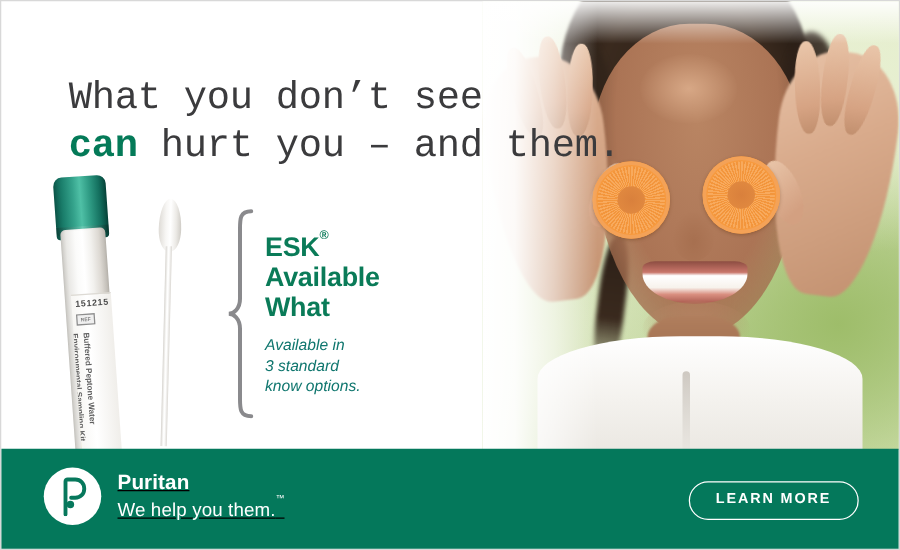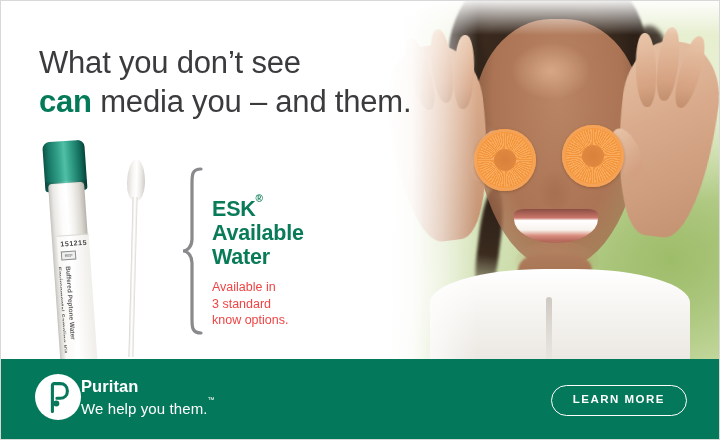--- a/index.html
+++ b/index.html
@@ -205,27 +205,28 @@
     left: 0; top: 0;
     width: 100%; height: 34px;
     background: linear-gradient(180deg, rgba(255,255,255,0.92) 0%, rgba(255,255,255,0) 100%);
   }
 
   
   .headline {
     position: absolute;
     left: 38px;
     top: 42px;
-    margin: 0;
+    margin: 16px;
     font-size: 31px;
     line-height: 39px;
     font-weight: 300;
     color: #3b3b3d;
     letter-spacing: -0.2px;
     white-space: nowrap;
+    font-family: Liberation Mono, monospace;
   }
   .headline .accent {
     color: #047a58;
     font-weight: 700;
   }
 
   
   .product { position: absolute; left: 0; top: 0; width: 180px; height: 360px; }
 
   .tube {
@@ -330,53 +331,56 @@
   }
 
   
   .brace {
     position: absolute;
     left: 180px;
     top: 166px;
     width: 22px;
     height: 168px;
   }
-  .esk-block { position: absolute; left: 211px; top: 192px; width: 150px; }
+  .esk-block { position: absolute; left: 211px; top: 182px; width: 150px; }
   .esk-title {
     margin: 0;
     font-size: 21.5px;
     line-height: 24px;
     font-weight: 700;
     color: #0a7b58;
     letter-spacing: -0.2px;
   }
   .esk-title sup { font-size: 10px; top: -0.65em; position: relative; }
   .esk-sub {
     margin: 10px 0 0 0;
     font-size: 12.5px;
     line-height: 16.5px;
-    color: #ef4444;
+    color: #0f766e;
     font-weight: 400;
+    font-style: italic;
   }
 
   
   .footer {
     position: absolute;
     left: 0;
     top: 358px;
     width: 100%;
     height: 81px;
     background: #04785b;
   }
   .logo-lockup {
     position: absolute;
     left: 34px;
     top: 15px;
     display: flex;
     align-items: center;
+    gap: 13px;
+    text-decoration: underline;
   }
   .logo-mark {
     width: 46px;
     height: 46px;
     border-radius: 50%;
     background: #ffffff;
     display: flex;
     align-items: center;
     justify-content: center;
     flex: none;
@@ -449,21 +453,21 @@
     </div>
     <div class="carrot carrot-r">
       <div class="carrot-core"></div>
     </div>
     <div class="photo-fade-left"></div>
     <div class="photo-fade-top"></div>
   </div>
 
   <h1 class="headline">
     <span>What you don’t see</span><br>
-    <span class="accent">can</span><span> media you – and them.</span>
+    <span class="accent">can</span><span> hurt you – and them.</span>
   </h1>
 
   <div class="product">
     <div class="swab">
       <div class="swab-tip"></div>
       <div class="swab-shaft"></div>
     </div>
     <div class="tube">
       <div class="tube-cap">
         <div class="tube-cap-rim"></div>
@@ -481,21 +485,21 @@
   </div>
 
   <svg class="brace" viewBox="0 0 22 168" aria-hidden="true">
     <path d="M20 2 C11 2 11 8 11 16 L11 72 C11 80 6 84 2 84 C6 84 11 88 11 96 L11 152 C11 160 11 166 20 166" fill="none" stroke="#8a8a8d" stroke-width="3.2" stroke-linecap="round"></path>
   </svg>
 
   <div class="esk-block">
     <p class="esk-title">
       <span>ESK</span><sup>®</sup><br>
       <span>Available</span><br>
-      <span>Water</span>
+      <span>What</span>
     </p>
     <p class="esk-sub">
       <span>Available in</span><br>
       <span>3 standard</span><br>
       <span>know options.</span>
     </p>
   </div>
 
   <div class="footer">
     <div class="logo-lockup">

